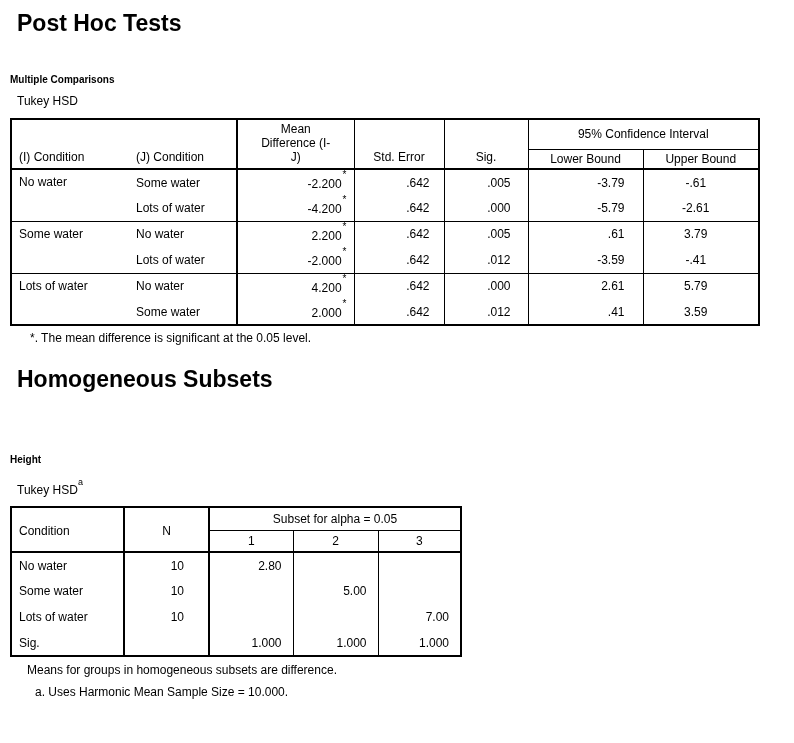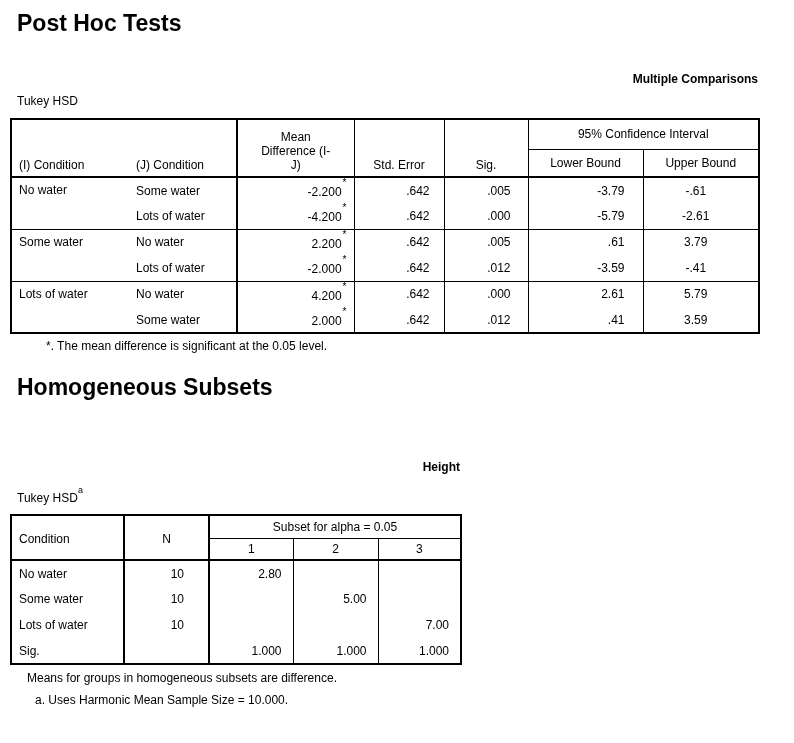--- a/index.html
+++ b/index.html
@@ -18,22 +18,22 @@
     margin: 12px 0 0 17px;
     line-height: 22px;
   }
   .heading2 { margin-top: 22px; }
 
   .mc-block { width: 748px; margin-left: 10px; }
   .hs-block { width: 450px; margin-left: 10px; }
 
   .table-title {
     font-weight: bold;
-    font-size: 12px;
-    text-align: right;
+    font-size: 10px;
+    text-align: left;
     margin-top: 38px;
     line-height: 15px;
   }
   .hs-title { margin-top: 62px; }
 
   .caption-line {
     margin: 17px 0 0 7px;
     line-height: 16px;
   }
   .caption-line .value { margin-left: 12px; }
@@ -71,21 +71,21 @@
   }
   .t1 th.se-h, .t1 th.sig-h {
     border-right: 1px solid #000; border-bottom: 2px solid #000;
     text-align: center;
   }
   .t1 th.ci-h {
     border-bottom: 1px solid #000;
     height: 30px; text-align: center; vertical-align: middle; padding-bottom: 0;
   }
   .t1 th.bound-h {
-    height: 28px; vertical-align: middle; 
+    height: 20px; vertical-align: middle; 
     border-bottom: 2px solid #000; padding-bottom: 0;
   }
   .t1 th.lb-h { border-right: 1px solid #000; }
 
   
   .t1 td { height: 26px; }
   .t1 td.i-lab, .t1 td.j-lab { text-align: left; padding-left: 7px; }
   .t1 td.i-lab { vertical-align: top; padding-top: 5px; }
   .t1 td.md { border-left: 2px solid #000; border-right: 1px solid #000; text-align: right; padding-right: 7px; }
   .t1 td.se  { border-right: 1px solid #000; text-align: right; padding-right: 14px; }
@@ -93,21 +93,21 @@
   .t1 td.lb  { border-right: 1px solid #000; text-align: right; padding-right: 18px; }
   .t1 td.ub  { text-align: center; padding-right: 10px; }
   .t1 tr.group-start td { border-top: 1px solid #000; }
   sup.star {
     font-size: 10px;
     position: relative; top: -5px;
     margin-left: 1px;
     letter-spacing: 0;
   }
 
-  .footnote { margin: 5px 0 0 36px; line-height: 15px; }
+  .footnote { margin: 5px 0 0 20px; line-height: 15px; }
 
   
   .t2 th { vertical-align: bottom; padding-bottom: 13px; }
   .t2 th.cond-h { text-align: left; padding-left: 7px; border-bottom: 2px solid #000; }
   .t2 th.n-h { text-align: center; border-left: 2px solid #000; border-right: 2px solid #000; border-bottom: 2px solid #000; }
   .t2 th.subset-h { height: 23px; text-align: center; vertical-align: middle; border-bottom: 1px solid #000; padding-bottom: 0; }
   .t2 th.num-h { height: 22px; text-align: center; vertical-align: middle; border-bottom: 2px solid #000; padding-bottom: 0; }
   .t2 th.s1-h, .t2 th.s2-h { border-right: 1px solid #000; }
   .t2 td { height: 26px; }
   .t2 td.cond { text-align: left; padding-left: 7px; }

